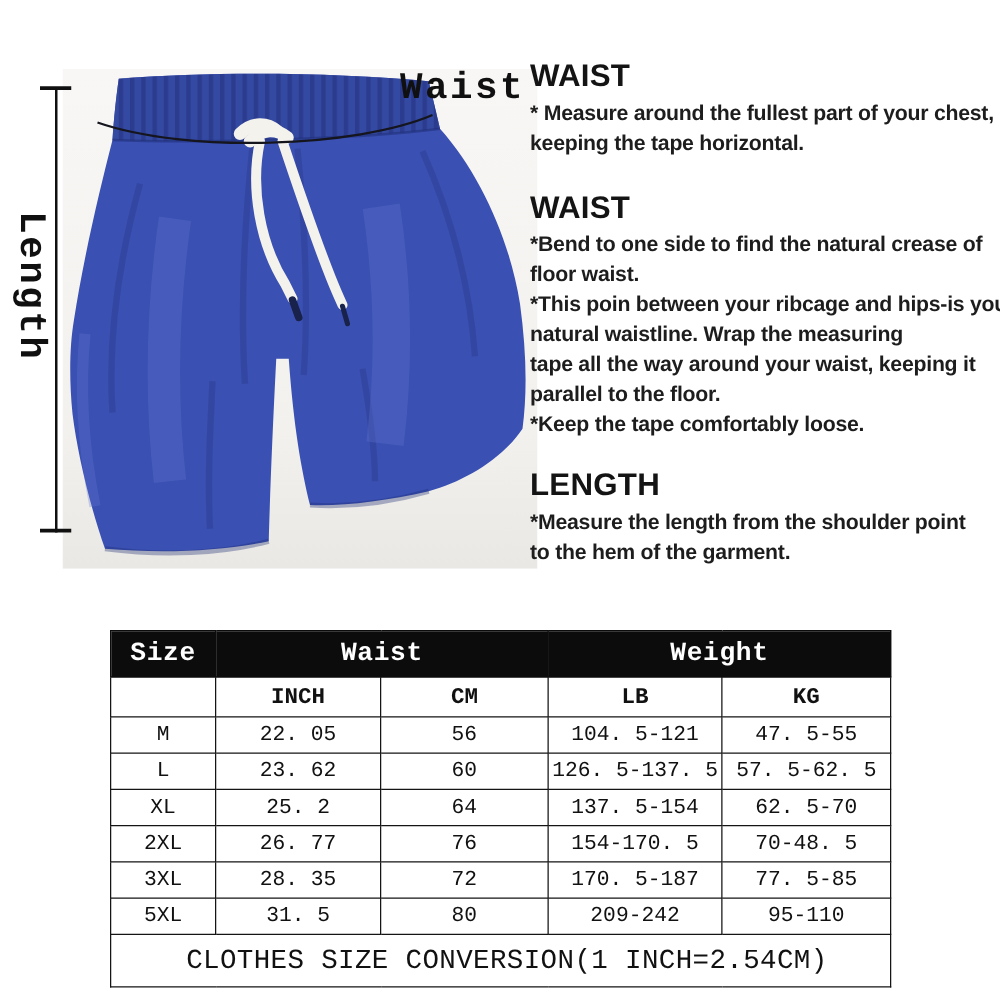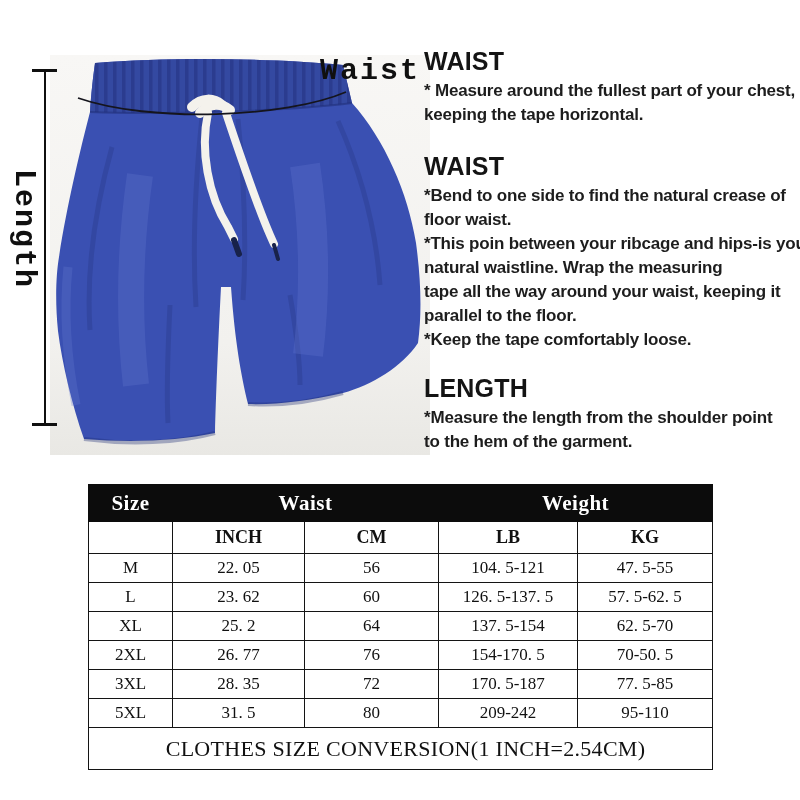--- a/index.html
+++ b/index.html
@@ -44,23 +44,23 @@
     font-size:25px; line-height:30px; font-weight:700;
     letter-spacing:0.2px; color:#141414;
   }
   .guide-line {
     font-size:17px; line-height:24px; font-weight:700;
     letter-spacing:-0.2px; color:#1d1d1d; white-space:nowrap;
   }
 
   
   table.size-chart {
-    position:absolute; left:88px; top:484px; width:624px;
+    position:absolute; left:88px; top:504px; width:624px;
     border-collapse:collapse; table-layout:fixed;
-    font-family:Liberation Serif, serif; color:#111;
+    font-family:Liberation Mono, monospace; color:#111;
   }
   table.size-chart td {
     border:1.6px solid #141414;
     text-align:center; vertical-align:middle; padding:0;
   }
   tr.group-row td {
     background:#0c0c0c; color:#ffffff;
     height:36px; font-size:21px; font-weight:600;
     letter-spacing:0.5px; border-color:#0c0c0c;
   }
@@ -199,21 +199,21 @@
       <td>25. 2</td>
       <td>64</td>
       <td>137. 5-154</td>
       <td>62. 5-70</td>
     </tr>
     <tr class="data-row">
       <td>2XL</td>
       <td>26. 77</td>
       <td>76</td>
       <td>154-170. 5</td>
-      <td>70-50. 5</td>
+      <td>70-48. 5</td>
     </tr>
     <tr class="data-row">
       <td>3XL</td>
       <td>28. 35</td>
       <td>72</td>
       <td>170. 5-187</td>
       <td>77. 5-85</td>
     </tr>
     <tr class="data-row">
       <td>5XL</td>

